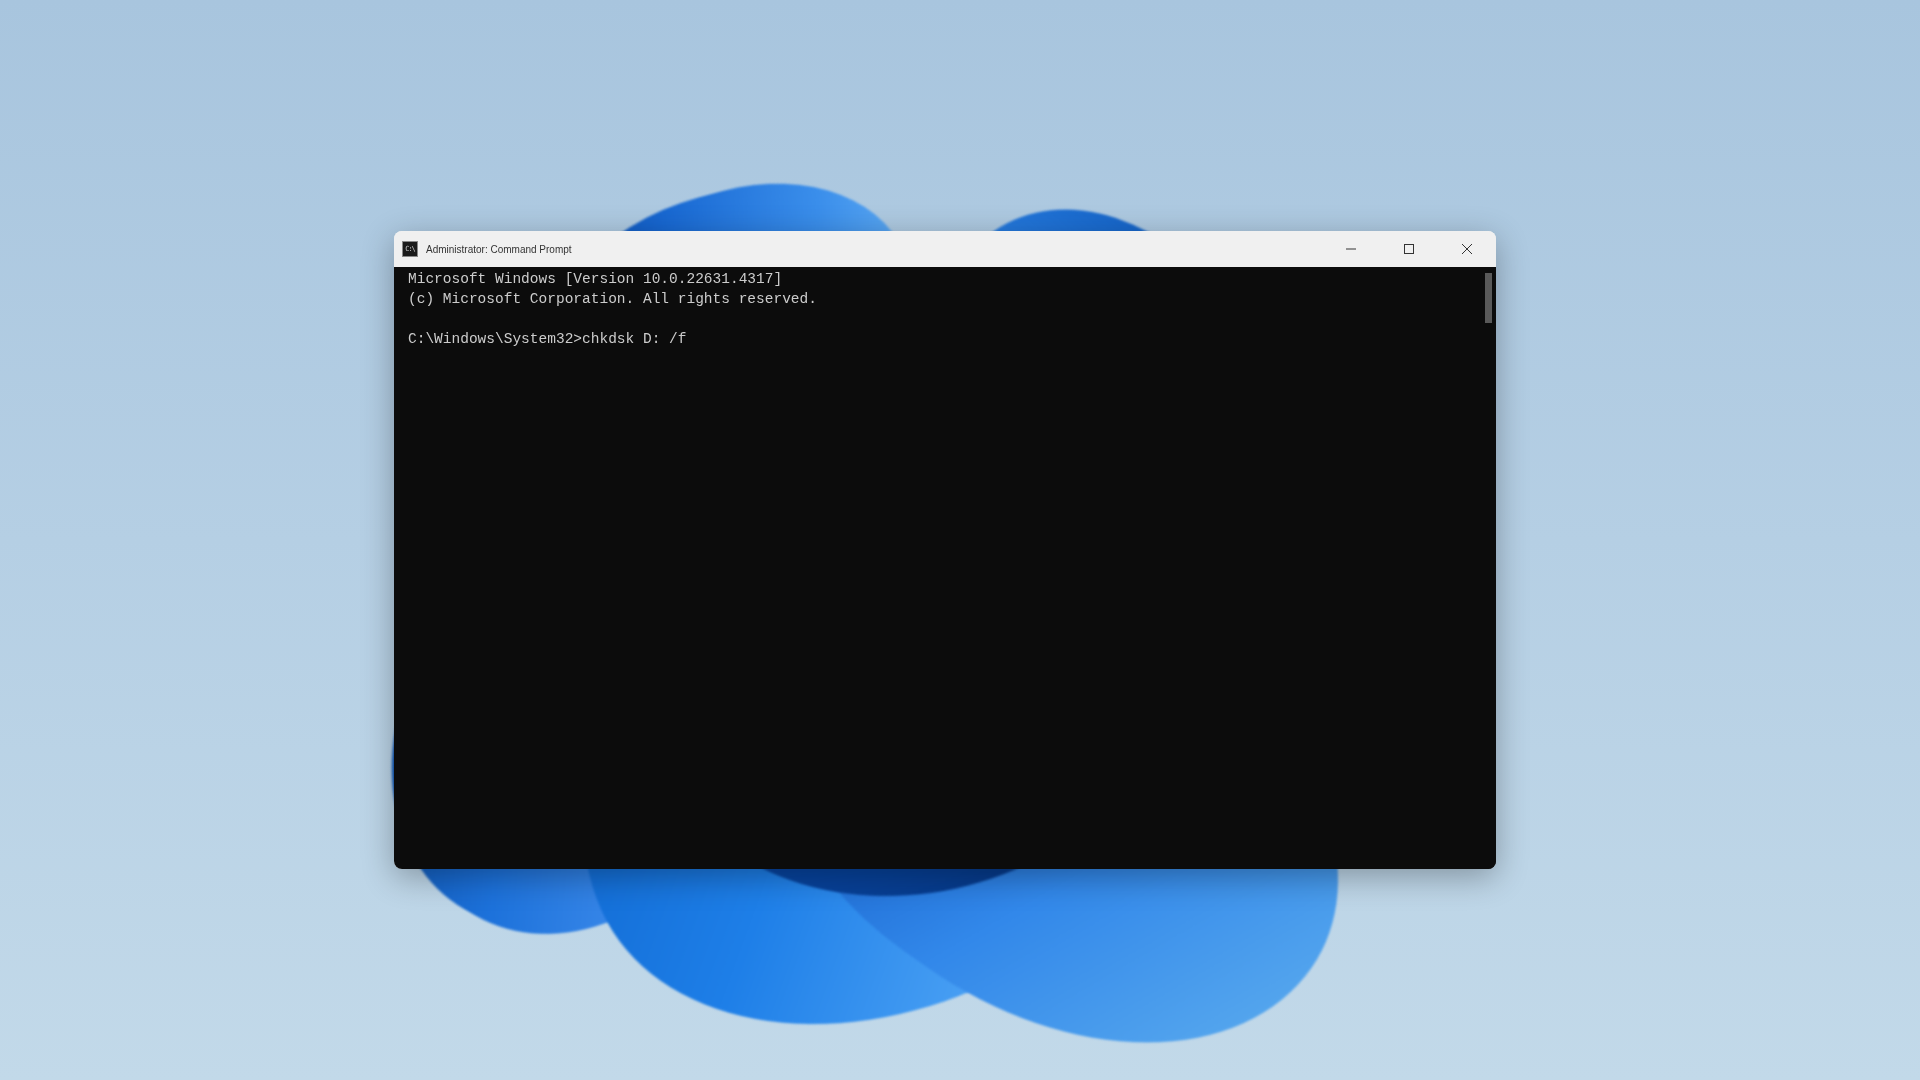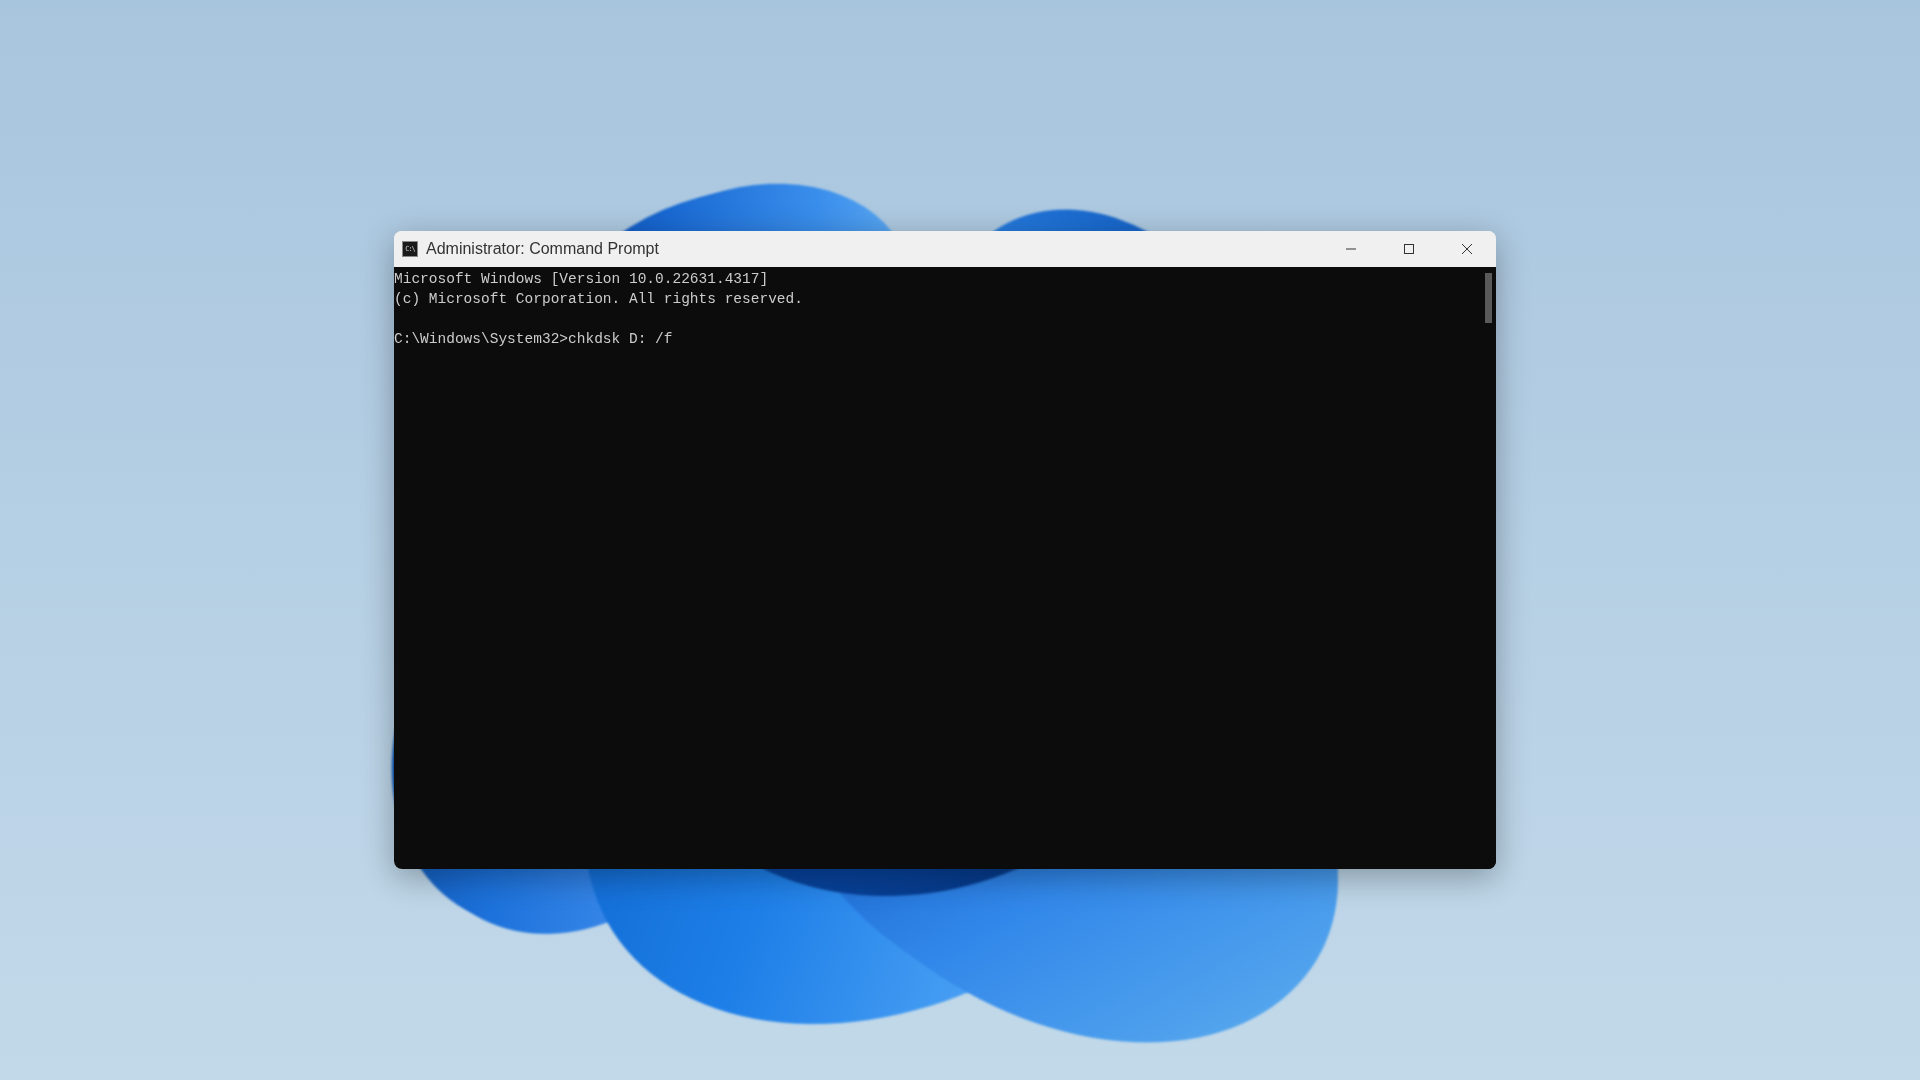--- a/index.html
+++ b/index.html
@@ -154,21 +154,21 @@
     }
     
     .titlebar-icon-inner {
       color: #ccc;
       font-size: 7px;
       font-family: monospace;
       letter-spacing: -1px;
     }
     
     .titlebar-text {
-      font-size: 16px;
+      font-size: 10px;
       color: #333;
     }
     
     .window-controls {
       position: absolute;
       right: 0;
       top: 0;
       height: 36px;
       display: flex;
     }
@@ -189,21 +189,21 @@
     
     .terminal-area {
       position: relative;
       height: calc(100% - 36px);
       background: #0c0c0c;
       display: flex;
     }
     
     .terminal-content {
       flex: 1;
-      padding: 2px 0 0 0;
+      padding: 2px 0 0 14px;
       font-family: Consolas, 'Courier New', monospace;
       font-size: 14.5px;
       line-height: 1.38;
       color: #cccccc;
       white-space: pre;
       overflow: hidden;
     }
     
     .scrollbar-track {
       width: 16px;

